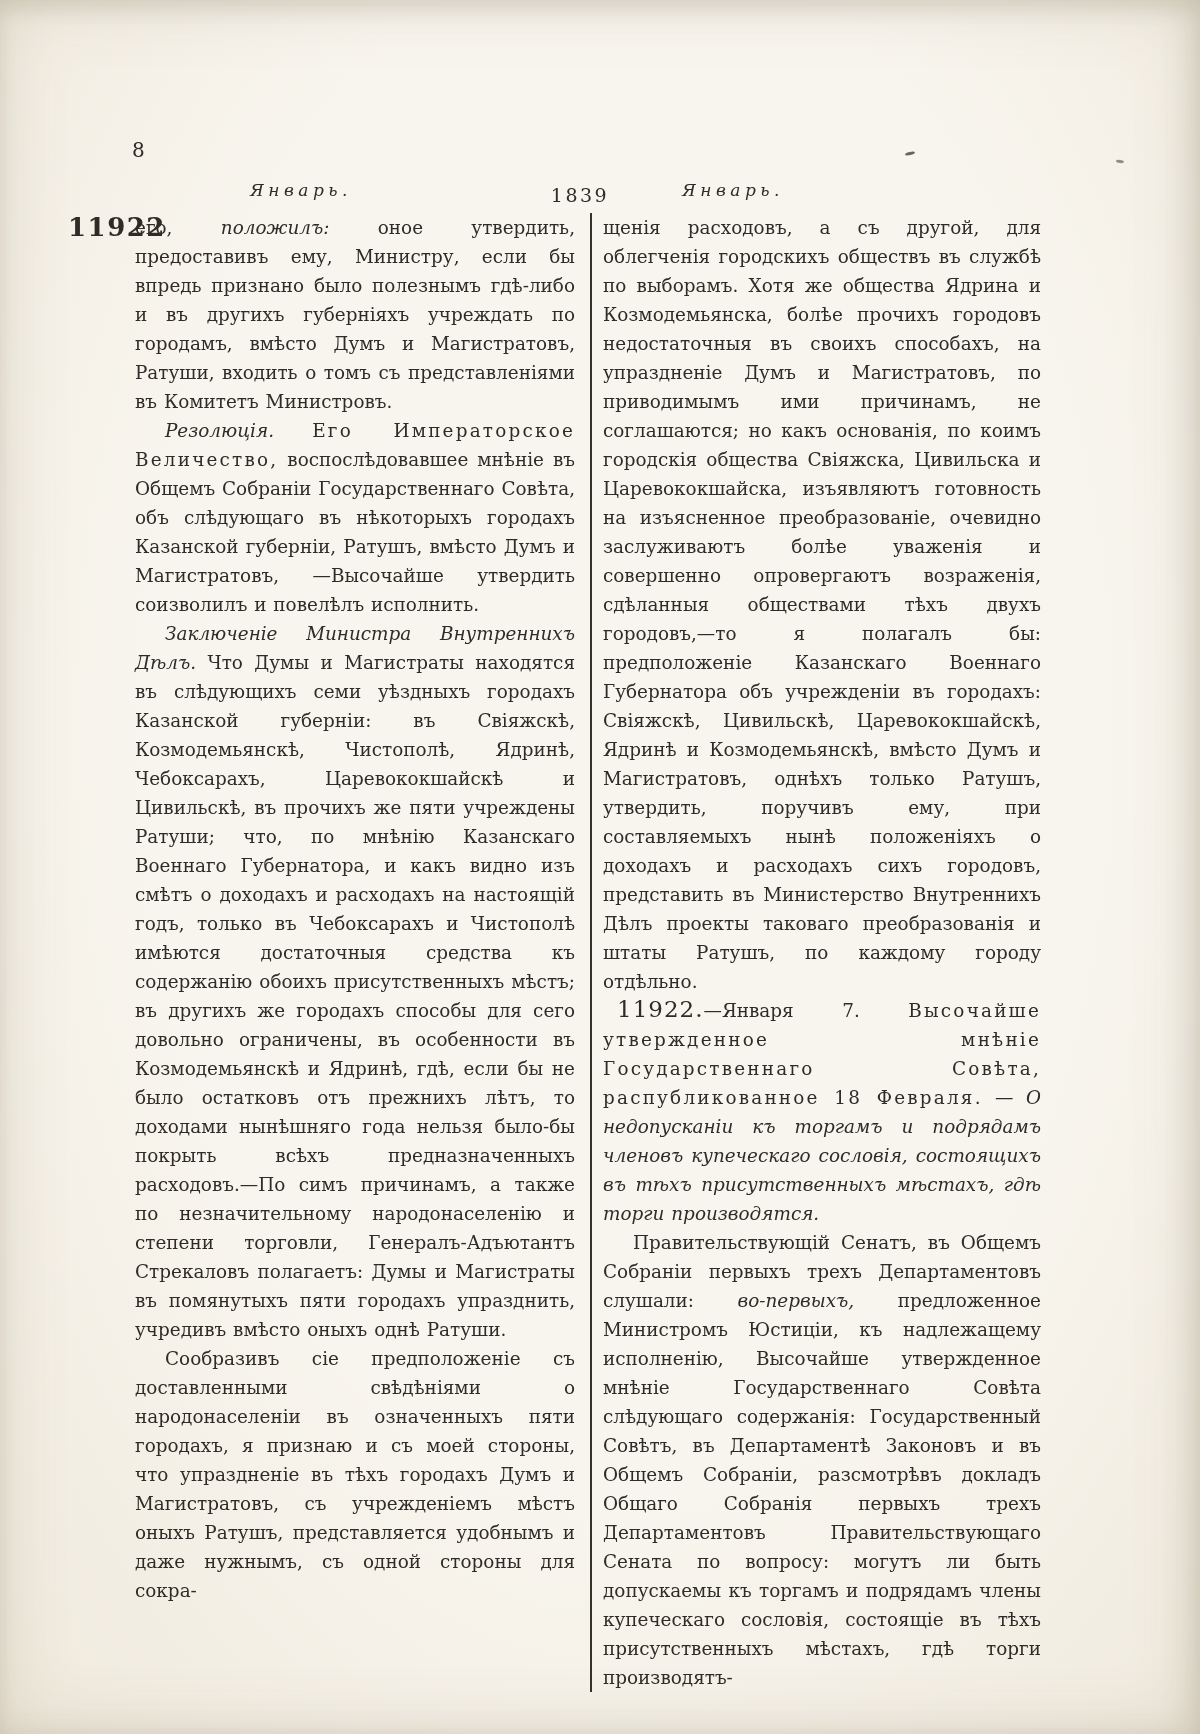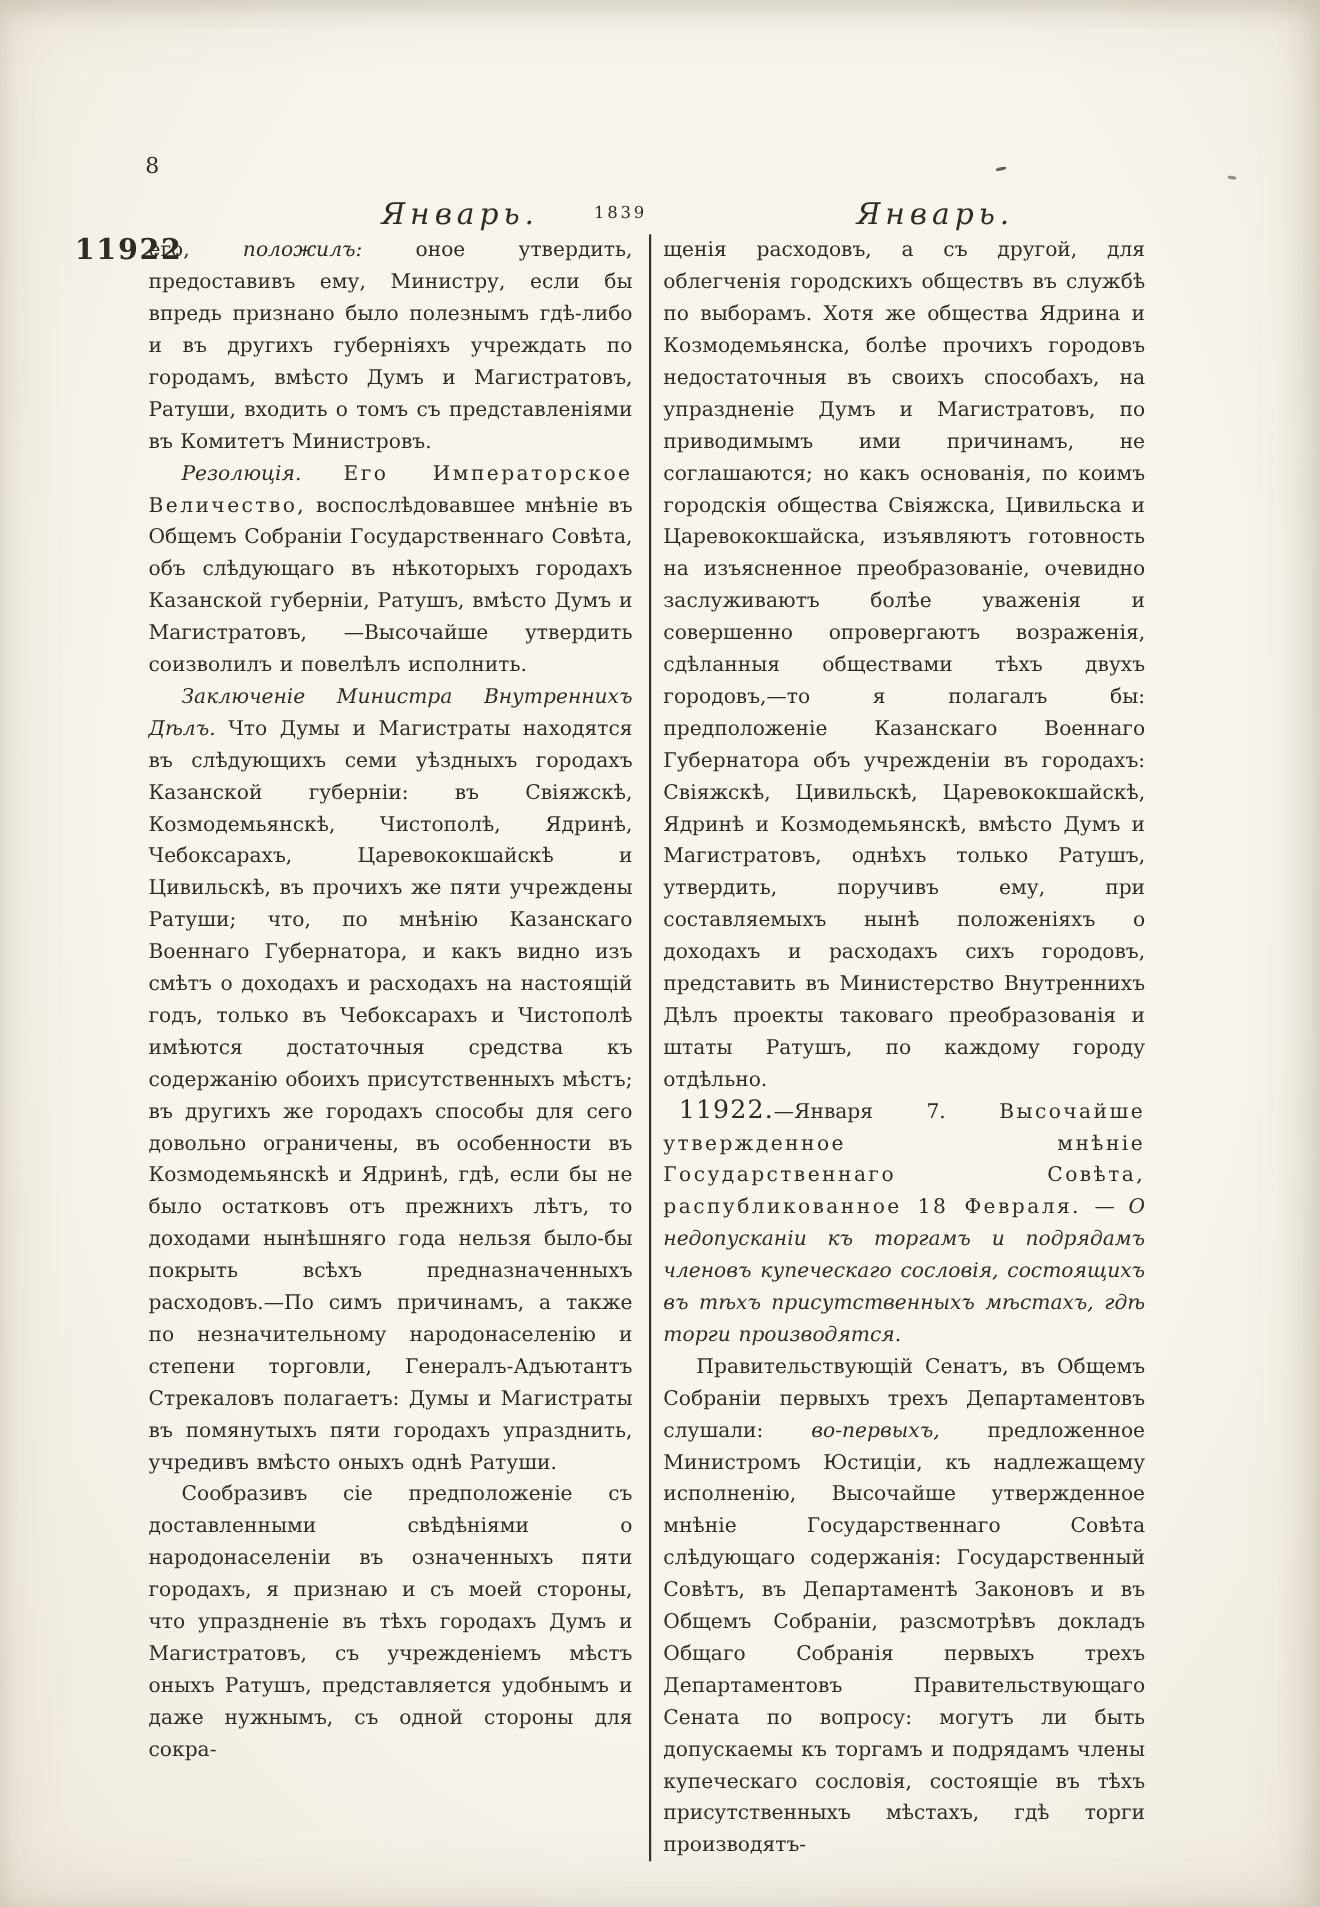--- a/index.html
+++ b/index.html
@@ -19,28 +19,28 @@
   .page-num {
     position:absolute; left:132px; top:138px;
     font-size:20px;
   }
   .running-title {
     position:absolute; left:0; right:40px; top:134px;
     text-align:center; font-weight:400;
     font-size:21px; letter-spacing:7px; word-spacing:28px;
   }
   .month {
-    position:absolute; top:180px; width:240px; text-align:right;
-    font-style:italic; font-size:27px; letter-spacing:4.5px; word-spacing:6px;
+    position:absolute; top:180px; width:240px; text-align:left;
+    font-style:italic; font-size:17px; letter-spacing:4.5px; word-spacing:6px;
   }
   .month.left  { left:250px; }
   .month.right { left:682px; }
   .year {
-    position:absolute; top:184px; left:484px; width:160px; text-align:center;
-    font-size:15px; letter-spacing:2.5px;
+    position:absolute; top:184px; left:500px; width:160px; text-align:center;
+    font-size:19px; letter-spacing:2.5px;
   }
   .margin-num {
     position:absolute; left:44px; top:212px;
     font-size:26px; font-weight:700; letter-spacing:1.5px;margin-left:24px;
   }
   .columns {
     position:absolute; left:135px; top:213px; width:908px;
     display:flex; align-items:stretch;
   }
   .col { width:440px; }

